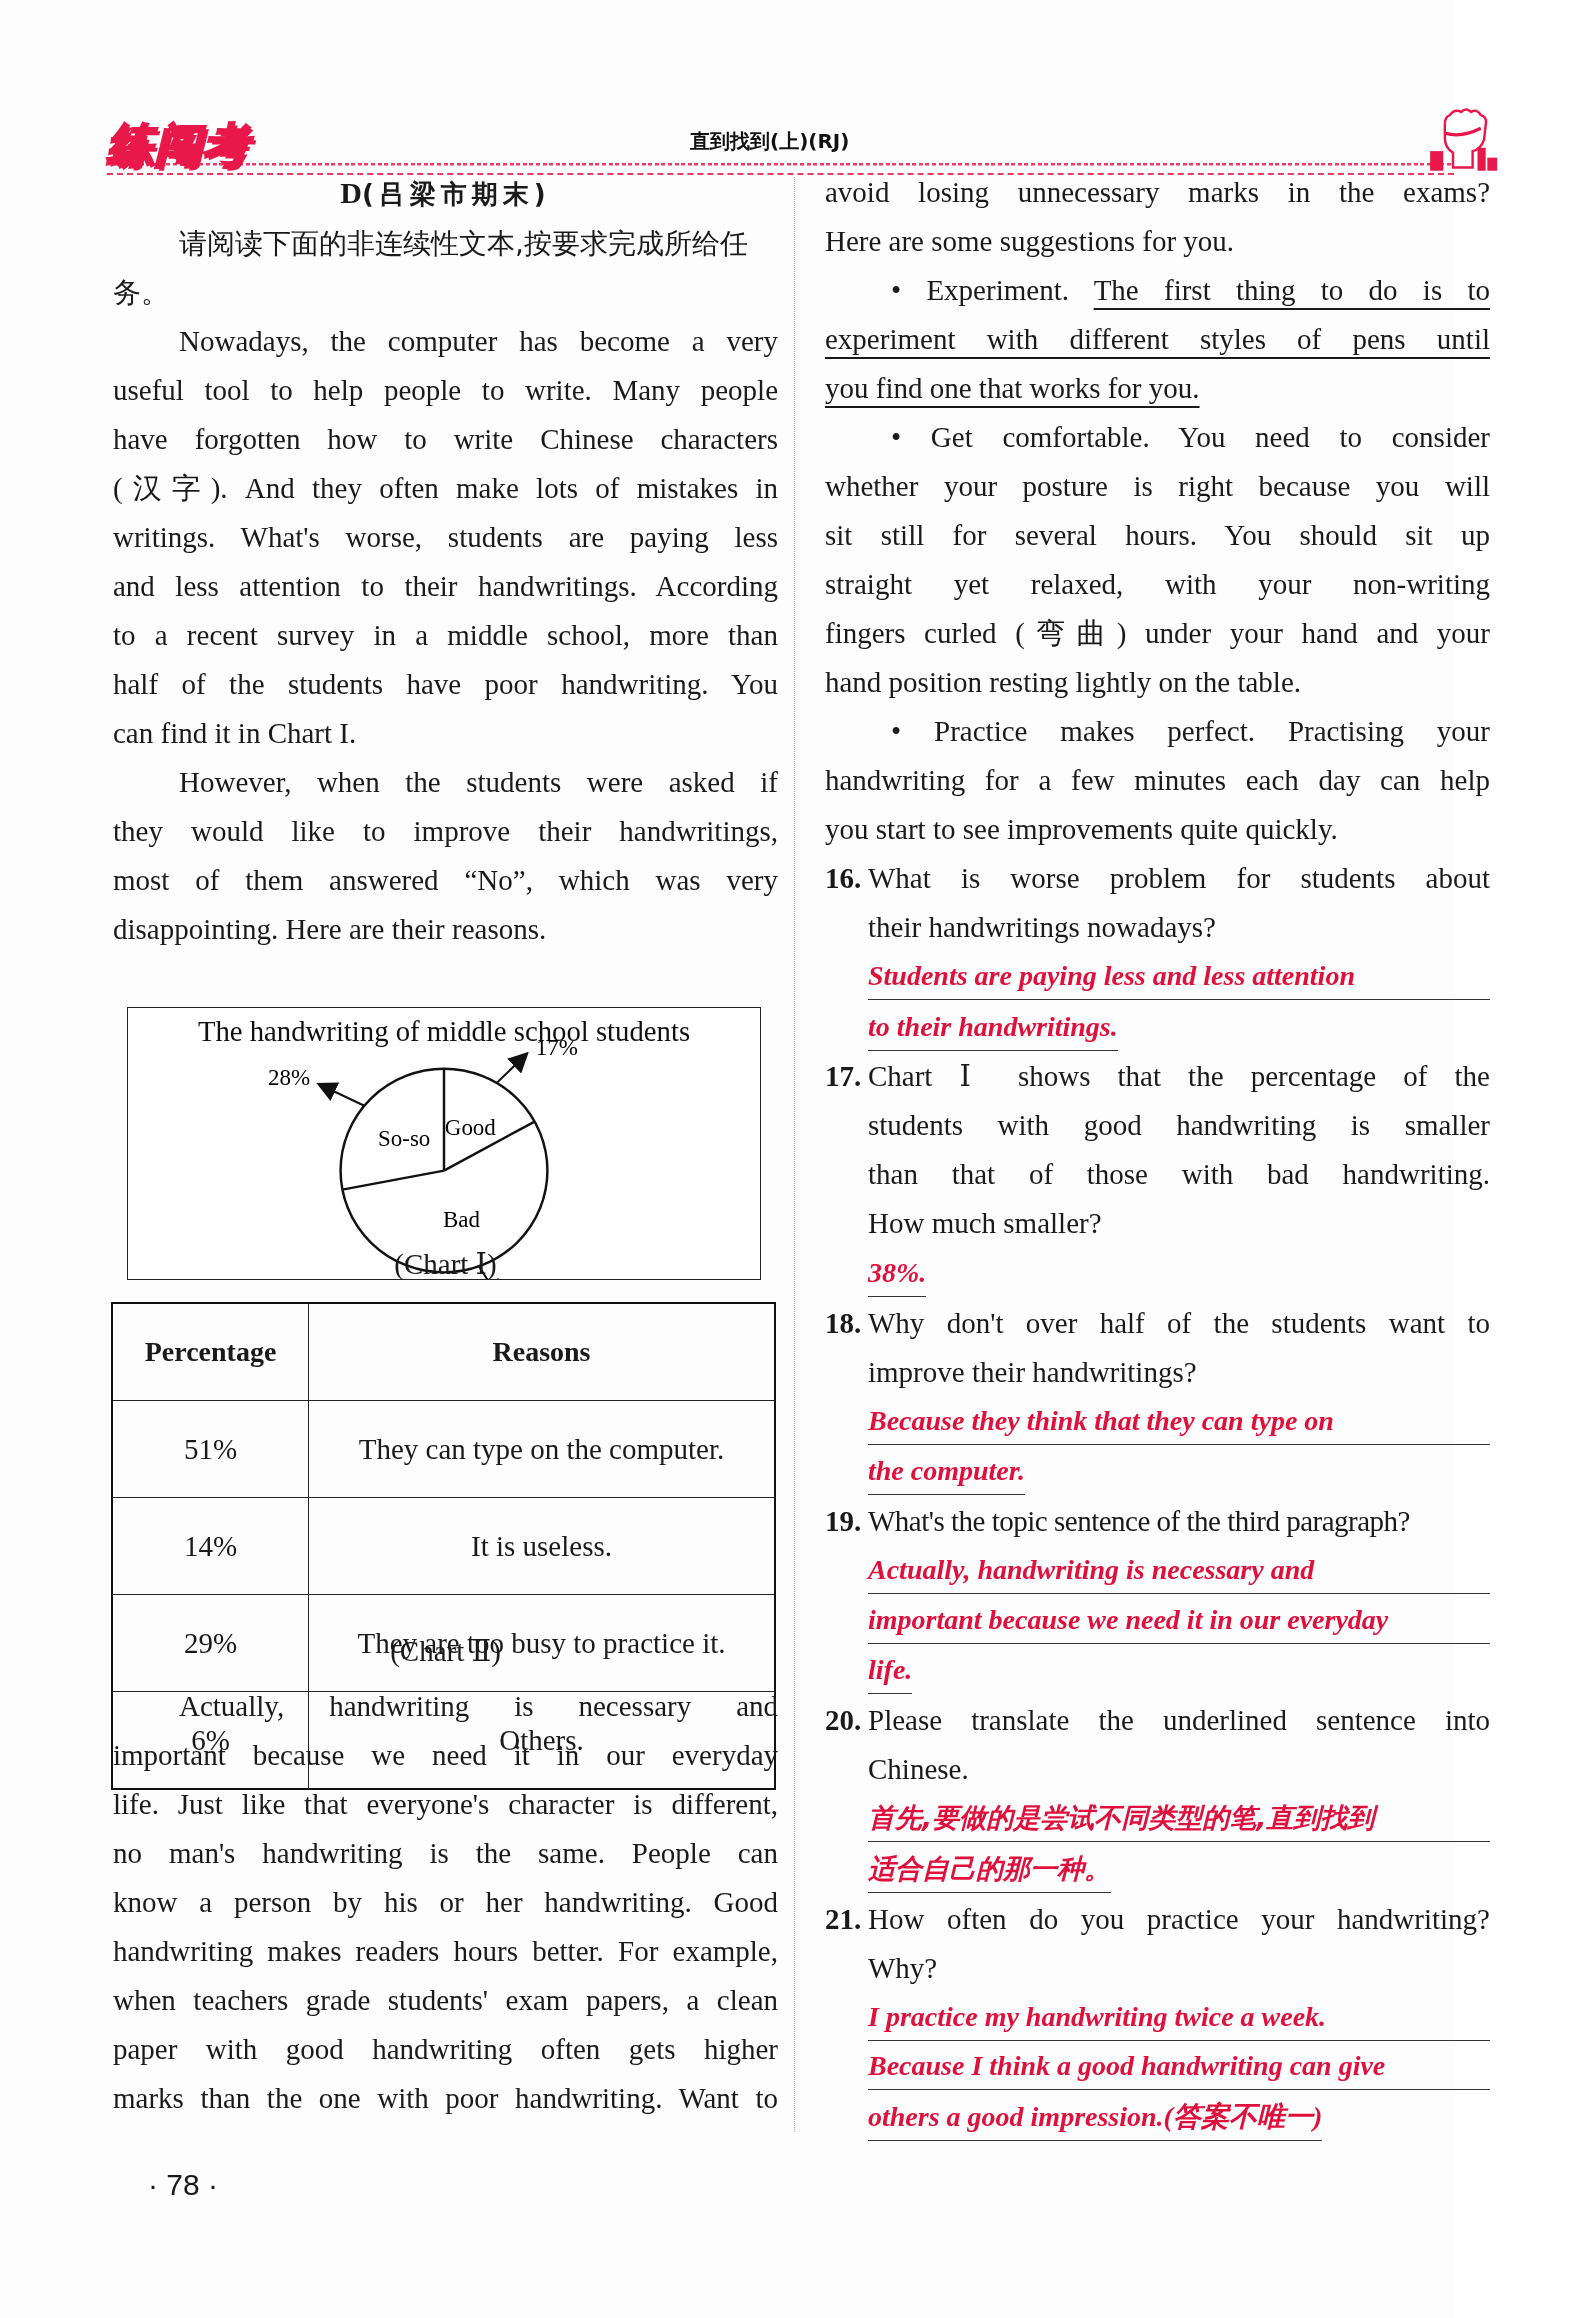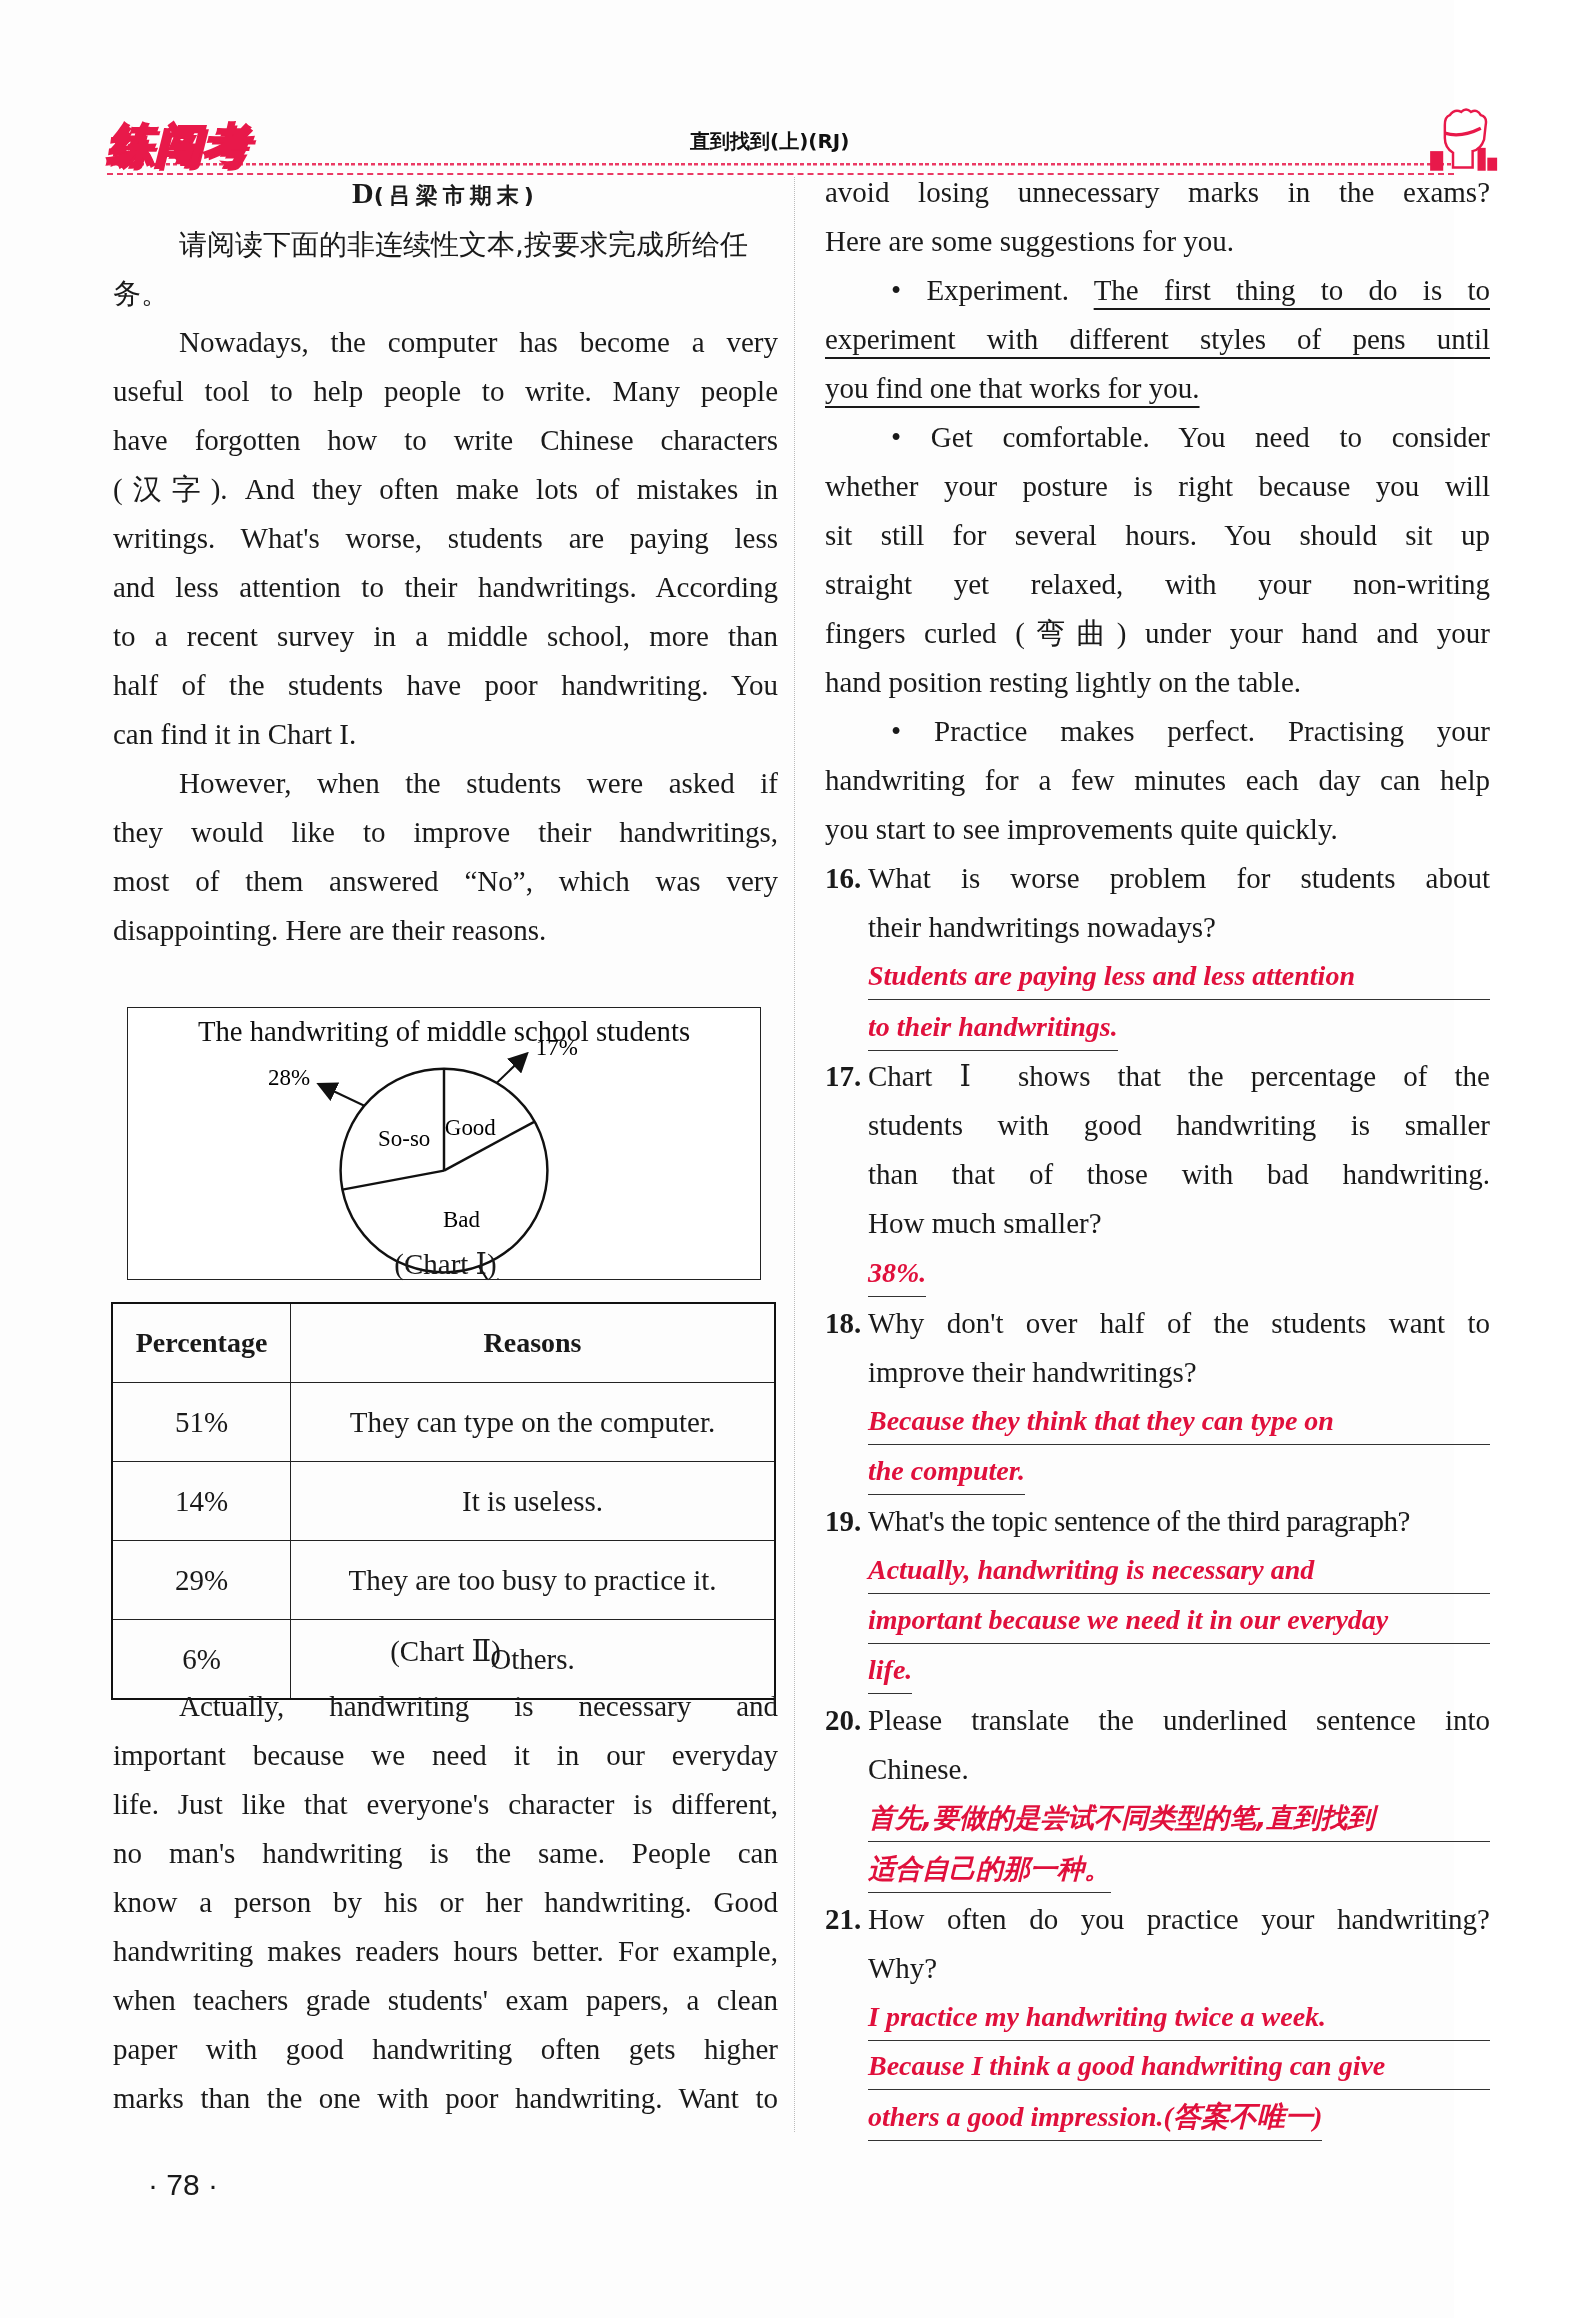--- a/index.html
+++ b/index.html
@@ -23,36 +23,36 @@
   .column-divider { position: absolute; left: 794px; top: 177px; height: 1955px;
           border-left: 1.6px dotted #bbb; }
 
   
   .col { position: absolute; top: 168px; font-size: 29px; line-height: 49px; }
   .col-left { left: 113px; width: 665px; }
   .col-right { left: 825px; width: 665px; }
   .justify { text-align: justify; text-align-last: justify; }
   .indent { text-indent: 66px; }
   .section-title { text-align: center; font-weight: bold; font-size: 30px; }
-  .section-title .cn { font-family: "DejaVu Sans", sans-serif; font-size: 22px; letter-spacing: 5px; }
+  .section-title .cn { font-family: "DejaVu Sans", sans-serif; font-size: 26px; letter-spacing: 5px; }
   .cn-text { font-family: "DejaVu Sans", sans-serif; font-size: 28px; }
   p { margin: 0; }
   .line { display: block; white-space: nowrap; }
   .u { text-decoration: underline; text-underline-offset: 8.2px; text-decoration-thickness: 1.6px; }
 
   
   .chart1 { position: absolute; left: 127px; top: 959px; width: 632px; height: 271px;
             border: 1.6px solid #222; background: #fff; margin-top: 48px; }
   .chart1 svg { position: absolute; left: 0; top: 0; }
   .chart1-caption { position: absolute; left: 113px; top: 1247px; width: 665px; text-align: center; font-size: 29px; }
 
   
   .chart2 { position: absolute; left: 111px; top: 1302px; width: 665px; border-collapse: collapse;
             border: 2.5px solid #111; font-size: 29px; }
-  .chart2 th, .chart2 td { border: 1.6px solid #222; height: 62px; text-align: center; padding: 8px; }
+  .chart2 th, .chart2 td { border: 1.6px solid #222; height: 62px; text-align: center; padding: 17px; }
   .chart2 th { font-weight: bold; font-size: 28px; }
   .chart2 .pct { width: 161px; }
   .chart2-caption { position: absolute; left: 113px; top: 1634px; width: 665px; text-align: center; font-size: 29px; }
 
   .col-left-2 { position: absolute; left: 113px; top: 1682px; width: 665px; font-size: 29px; line-height: 49px; }
 
   
   .q { position: relative; padding-left: 43px; }
   .qnum { position: absolute; left: 0; top: 0; font-weight: bold; }
   .ans { color: #e0103c; font-style: italic; font-weight: bold; font-size: 28px; }

